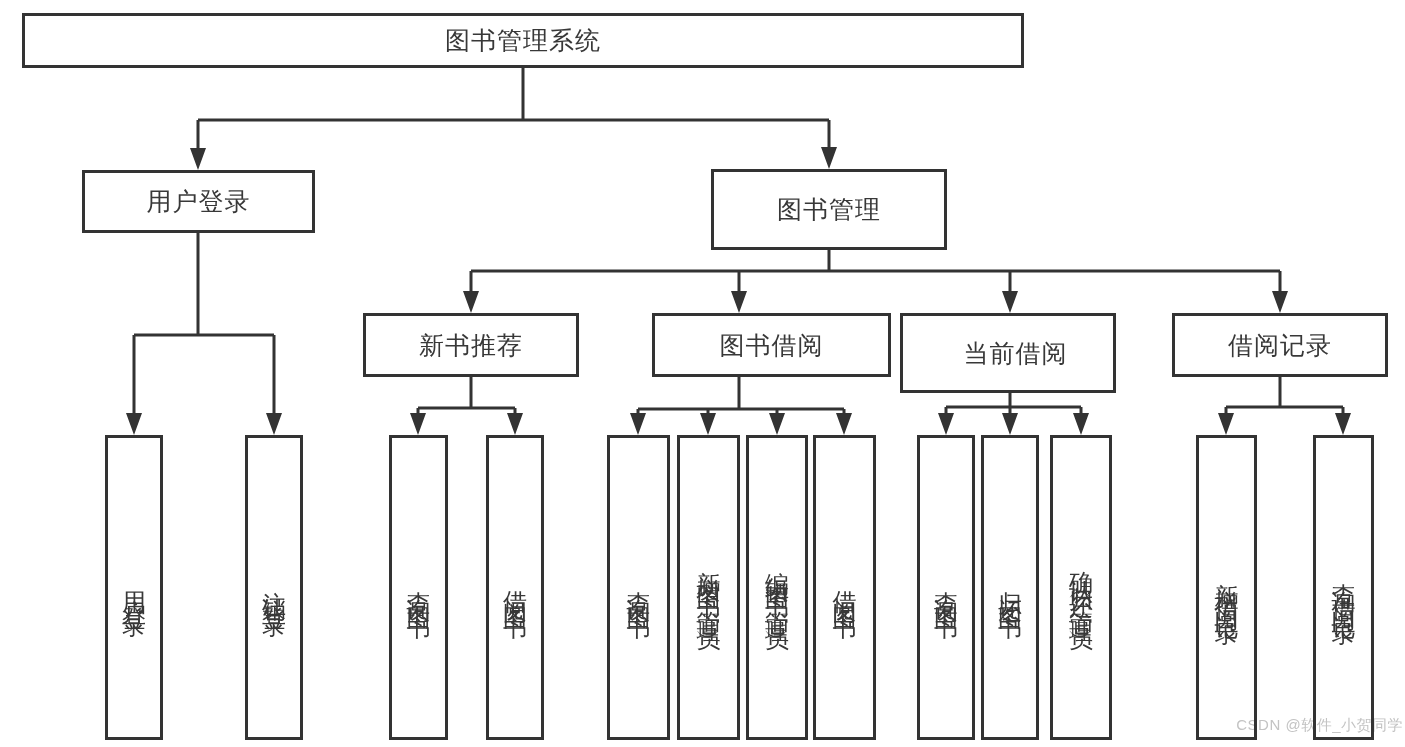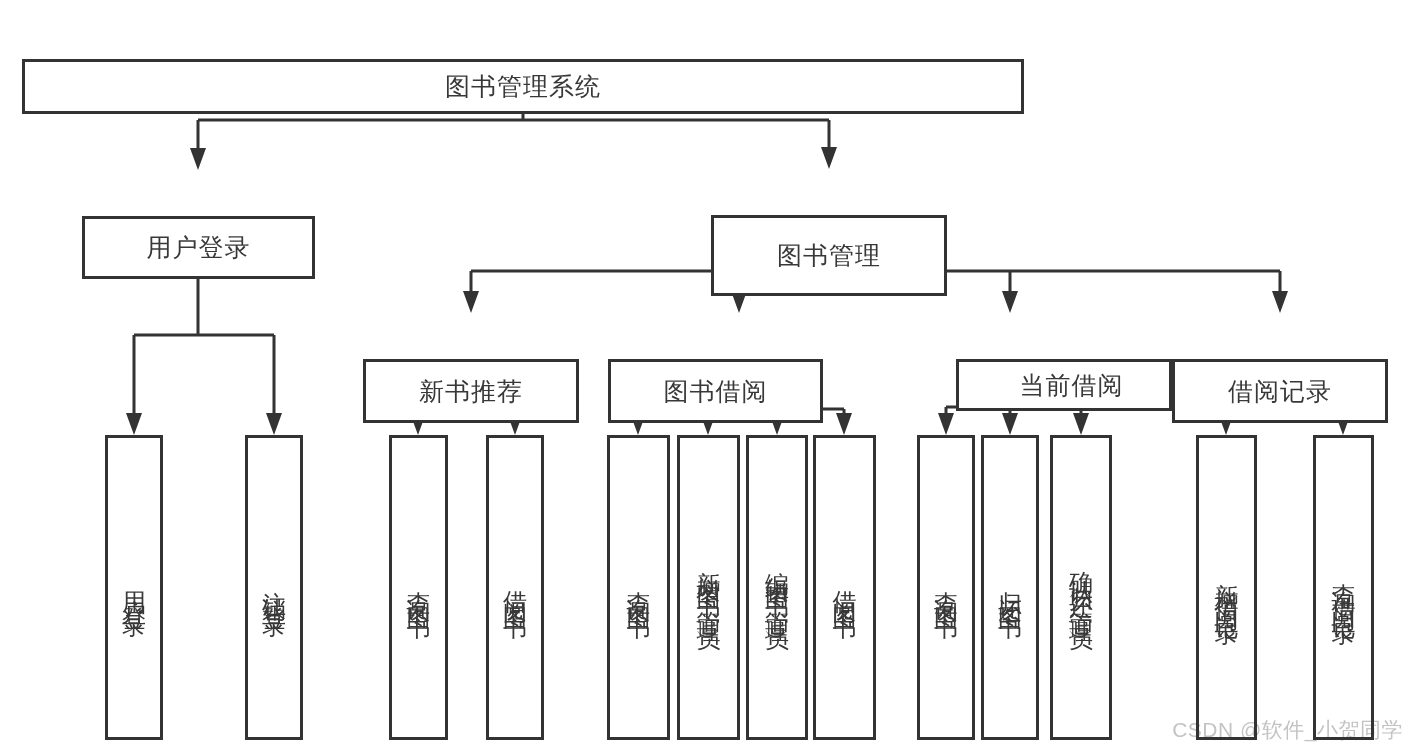--- a/index.html
+++ b/index.html
@@ -27,21 +27,20 @@
     border: 3px solid #333333;
     background: #ffffff;
     display: flex;
     align-items: center;
     justify-content: center;
     font-size: 25px;
     color: #383838;
     letter-spacing: 1px;
     white-space: nowrap;
     z-index: 2;
-    margin-top: 46px;
   }
   .leaf {
     position: absolute;
     box-sizing: border-box;
     top: 435px;
     height: 305px;
     border: 3px solid #333333;
     background: #ffffff;
     display: flex;
     align-items: center;
@@ -54,21 +53,21 @@
     font-size: 24px;
     letter-spacing: 8px;
     line-height: 1;
     color: #383838;
     white-space: nowrap;
   }
   .watermark {
     position: absolute;
     top: 716px;
     right: 2px;
-    font-size: 21px;
+    font-size: 15px;
     letter-spacing: 0.5px;
     color: #c3c3c3;
     mix-blend-mode: darken;
     z-index: 5;
     white-space: nowrap;
     margin-left: 36px;
   }
 </style>
 </head>
 <body>
@@ -112,22 +111,22 @@
       M1218 413 L1234 413 L1226 435 Z
       M1335 413 L1351 413 L1343 435 Z"></path>
   </svg>
 
   <div class="node" style="left:22px; top:13px; width:1002px; height:55px;">图书管理系统</div>
 
   <div class="node" style="left:82px; top:170px; width:233px; height:63px;">用户登录</div>
   <div class="node" style="left:711px; top:169px; width:236px; height:81px;">图书管理</div>
 
   <div class="node" style="left:363px; top:313px; width:216px; height:64px;font-family:Liberation Serif, serif;">新书推荐</div>
-  <div class="node" style="left:608px; top:313px; width:215px; height:64px;">图书借阅</div>
-  <div class="node" style="left:956px; top:313px; width:216px; height:52px;padding-left:15px;">当前借阅</div>
+  <div class="node" style="left:652px; top:313px; width:239px; height:64px;">图书借阅</div>
+  <div class="node" style="left:900px; top:313px; width:216px; height:80px;padding-left:15px;">当前借阅</div>
   <div class="node" style="left:1172px; top:313px; width:216px; height:64px;">借阅记录</div>
 
   <div class="leaf" style="left:105px; width:58px;">
     <span class="vtext">用户登录</span>
   </div>
   <div class="leaf" style="left:245px; width:58px;">
     <span class="vtext">注销登录</span>
   </div>
 
   <div class="leaf" style="left:389px; width:59px;">

